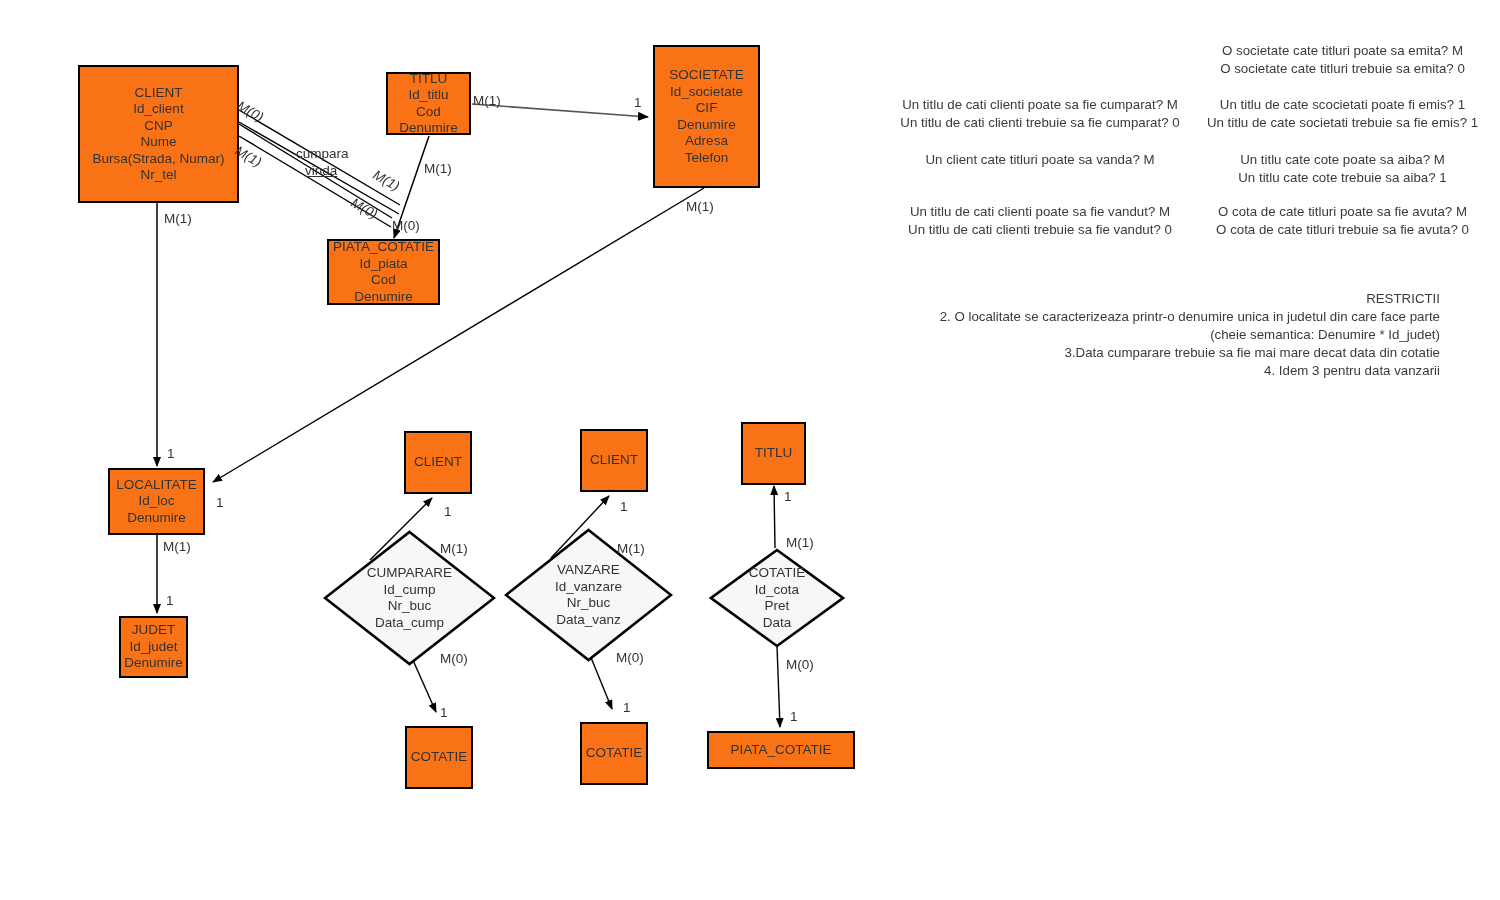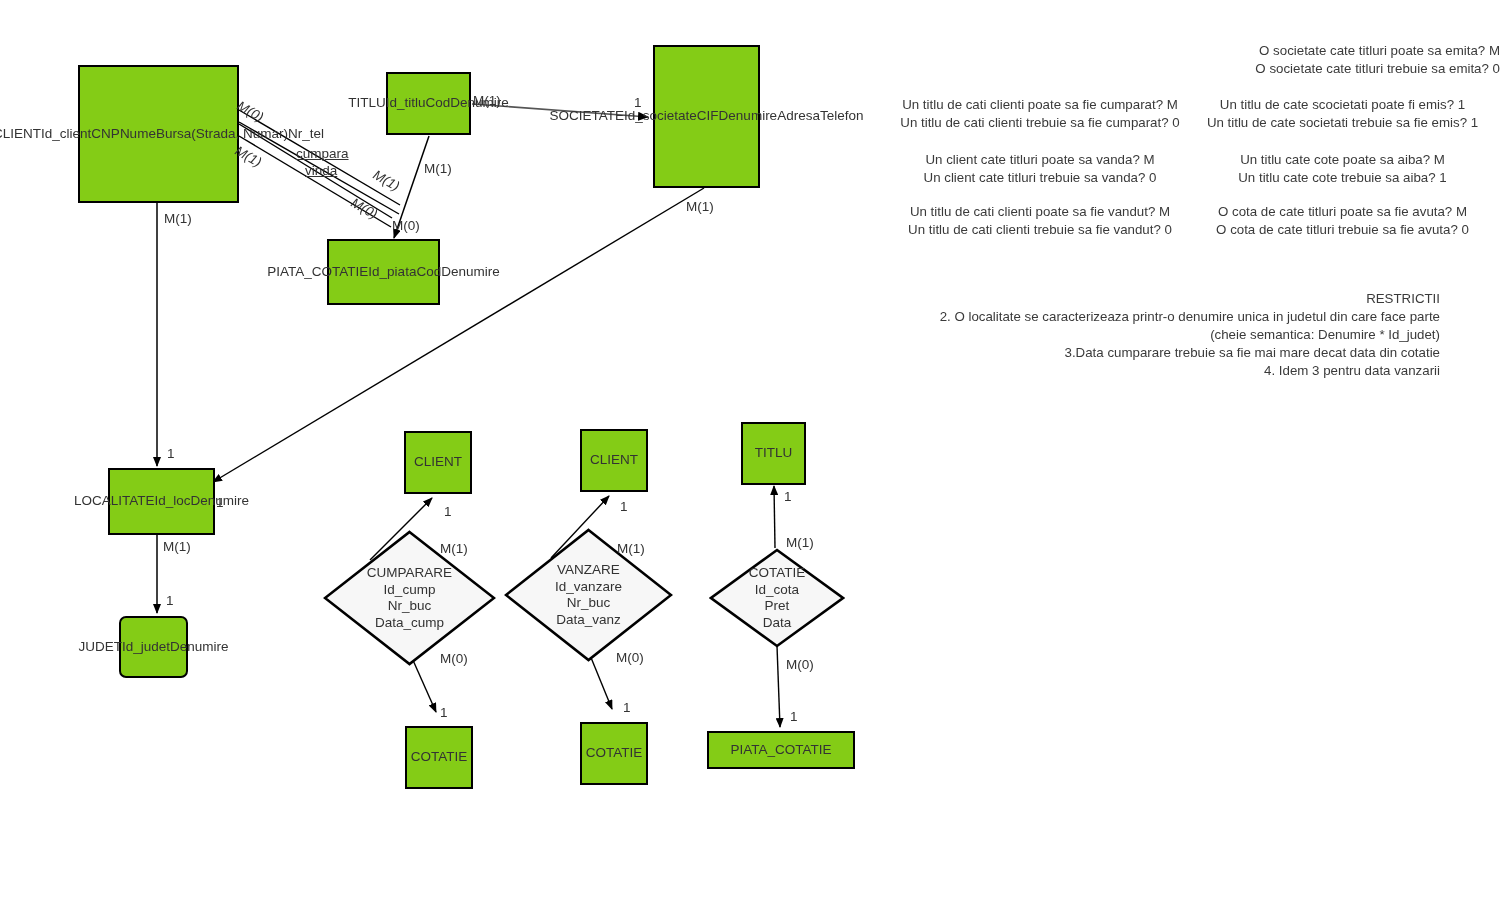--- a/index.html
+++ b/index.html
@@ -17,24 +17,24 @@
     overflow: hidden;
   }
   svg.edges {
     position: absolute;
     left: 0; top: 0;
     width: 1500px; height: 900px;
     pointer-events: none;
   }
   .entity {
     position: absolute;
-    background: #84cc16;
+    background: #f97316;
     border: 2.2px solid #000000;
     display: flex;
-    flex-direction: row;
+    flex-direction: column;
     align-items: center;
     justify-content: center;
     color: #333333;
     font-size: 13.5px;
     line-height: 16.5px;
     text-align: center;
     white-space: nowrap;
   }
   .entity .ename { }
   .entity .attr { }
@@ -183,27 +183,27 @@
     <div class="attr">Telefon</div>
   </div>
 
   <div class="entity" style="left:327px; top:239px; width:113px; height:66px;">
     <div class="ename">PIATA_COTATIE</div>
     <div class="attr">Id_piata</div>
     <div class="attr">Cod</div>
     <div class="attr">Denumire</div>
   </div>
 
-  <div class="entity" style="left:108px; top:468px; width:107px; height:67px;">
+  <div class="entity" style="left:108px; top:468px; width:97px; height:67px;">
     <div class="ename">LOCALITATE</div>
     <div class="attr">Id_loc</div>
     <div class="attr">Denumire</div>
   </div>
 
-  <div class="entity" style="left:119px; top:616px; width:69px; height:62px;border-radius:7px;">
+  <div class="entity" style="left:119px; top:616px; width:69px; height:62px;">
     <div class="ename">JUDET</div>
     <div class="attr">Id_judet</div>
     <div class="attr">Denumire</div>
   </div>
 
   <div class="entity" style="left:404px; top:431px; width:68px; height:63px;">
     <div class="ename">CLIENT</div>
   </div>
 
   <div class="entity" style="left:580px; top:429px; width:68px; height:63px;">
@@ -259,21 +259,21 @@
       <div>Id_cota</div>
       <div>Pret</div>
       <div>Data</div>
     </div>
   </div>
 
   <div class="card" style="left:242px; top:98px; transform:rotate(30deg); transform-origin:left top; font-style:italic;">M(0)</div>
 
   <div class="card" style="left:240px; top:143px; transform:rotate(30deg); transform-origin:left top; font-style:italic;">M(1)</div>
 
-  <div class="edge-label" style="left:296px; top:146px;text-decoration:underline;">cumpara</div>
+  <div class="edge-label" style="left:296px; top:146px;">cumpara</div>
 
   <div class="edge-label" style="left:305px; top:163px;text-decoration:underline;">vinda</div>
 
   <div class="card" style="left:378px; top:167px; transform:rotate(30deg); transform-origin:left top; font-style:italic;">M(1)</div>
 
   <div class="card" style="left:356px; top:195px; transform:rotate(30deg); transform-origin:left top; font-style:italic;">M(0)</div>
 
   <div class="card" style="left:424px; top:161px;">M(1)</div>
 
   <div class="card" style="left:392px; top:218px;">M(0)</div>
@@ -319,29 +319,28 @@
   <div class="card" style="left:790px; top:709px;">1</div>
 
 
   <div class="qblock" style="left:880px; top:96px; width:320px;">
     <div>Un titlu de cati clienti poate sa fie cumparat? M</div>
     <div>Un titlu de cati clienti trebuie sa fie cumparat? 0</div>
   </div>
 
   <div class="qblock" style="left:880px; top:151px; width:320px;">
     <div>Un client cate titluri poate sa vanda? M</div>
-    <div>Un client cate titluri trebuie sa vanda? 0</div>
   </div>
 
   <div class="qblock" style="left:880px; top:203px; width:320px;">
     <div>Un titlu de cati clienti poate sa fie vandut? M</div>
     <div>Un titlu de cati clienti trebuie sa fie vandut? 0</div>
   </div>
 
-  <div class="qblock" style="left:1185px; top:42px; width:315px;text-align:right;">
+  <div class="qblock" style="left:1185px; top:42px; width:315px;">
     <div>O societate cate titluri poate sa emita? M</div>
     <div>O societate cate titluri trebuie sa emita? 0</div>
   </div>
 
   <div class="qblock" style="left:1185px; top:96px; width:315px;">
     <div>Un titlu de cate scocietati poate fi emis? 1</div>
     <div>Un titlu de cate societati trebuie sa fie emis? 1</div>
   </div>
 
   <div class="qblock" style="left:1185px; top:151px; width:315px;">

